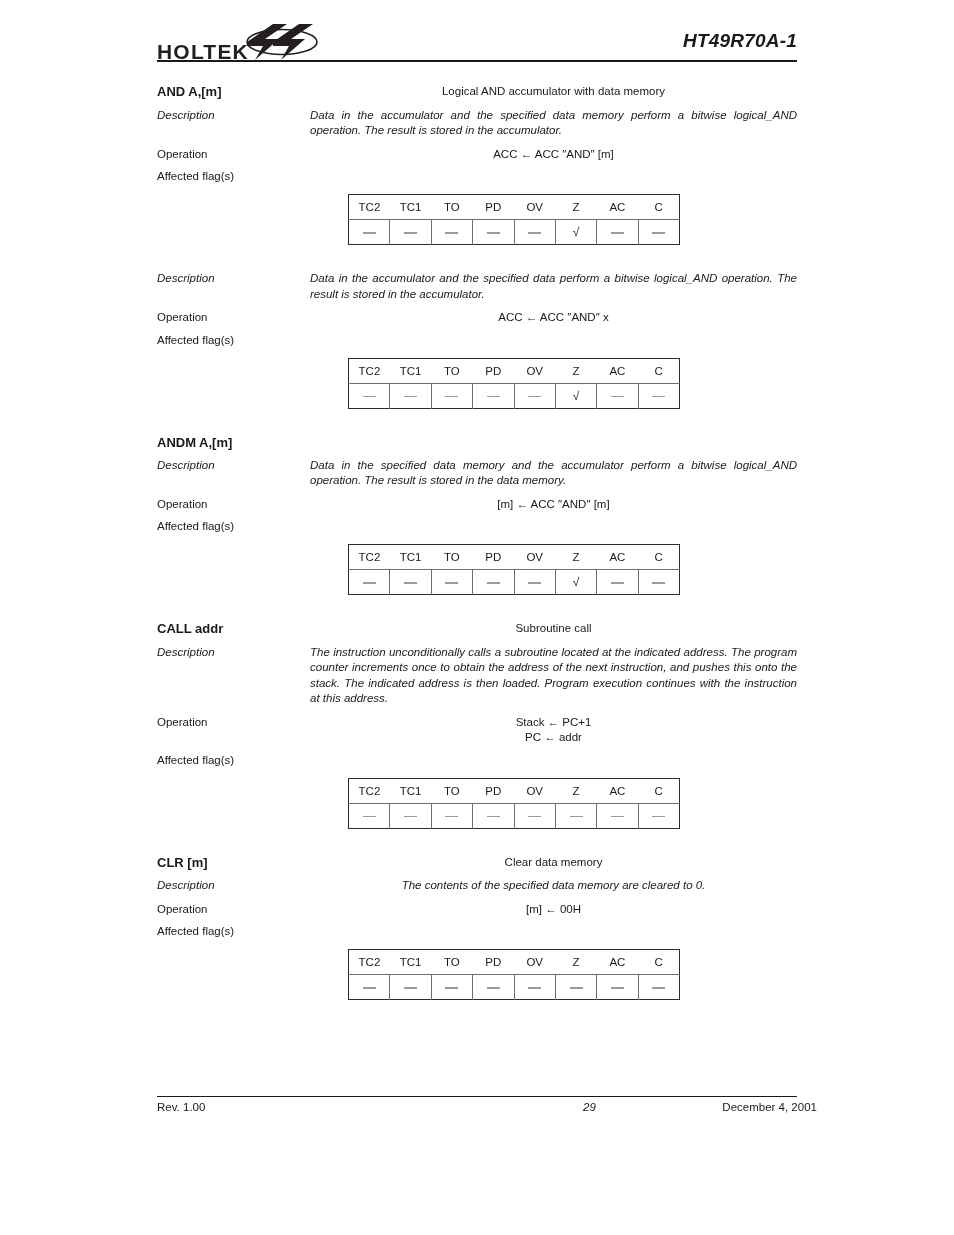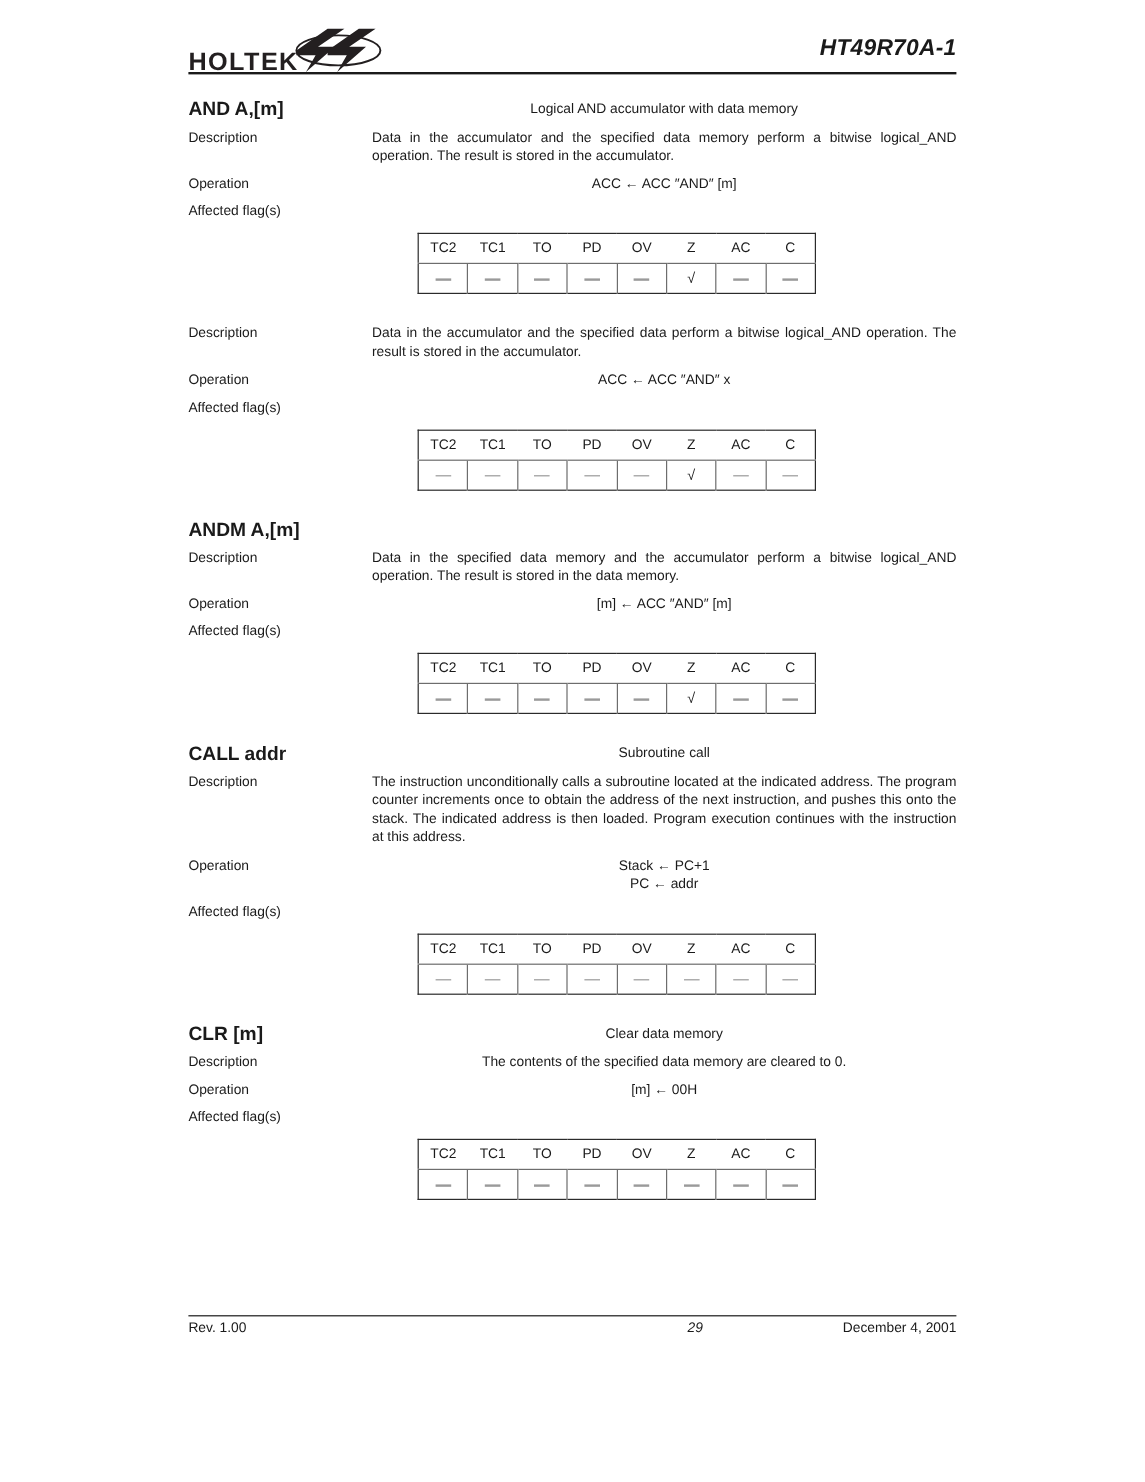--- a/index.html
+++ b/index.html
@@ -94,32 +94,32 @@
   }
   .label-col {
     width: 153px;
     flex: 0 0 153px;
     font-size: 11.5px;
     line-height: 15px;
     color: #1a1a1a;
   }
   .label-col.mnemonic {
     font-weight: bold;
-    font-size: 16px;
+    font-size: 13px;
   }
   .body-col {
     flex: 1 1 auto;
     font-size: 11.5px;
     line-height: 15.5px;
     color: #1a1a1a;
     text-align: justify;
   }
   .body-col.nojust { text-align: center; }
   .row-title { margin-bottom: 8px; }
-  .row-desc { margin-bottom: 8px; }
+  .row-desc { margin-bottom: 8px; font-style: italic; }
   .row-op   { margin-bottom: 7px; }
   .row-flags { margin-bottom: 0px; }
   .op-line { white-space: nowrap; }
 
   
   .flags-table-wrap {
     margin-top: 10px;
     margin-left: 153px;
   }
   table.flags {
@@ -174,20 +174,21 @@
   }
   .footer {
     position: absolute;
     left: 157px;
     top: 1101px;
     width: 640px;
     display: flex;
     align-items: baseline;
     font-size: 11.5px;
     color: #1a1a1a;
+    gap: 10px;
   }
   .footer .f-left  { flex: 0 0 33%; text-align: left; }
   .footer .f-mid   { flex: 0 0 34%; text-align: right; font-style: italic; }
   .footer .f-right { flex: 0 0 33%; text-align: right; }
 </style>
 </head>
 <body>
 
 <div class="page">
 

